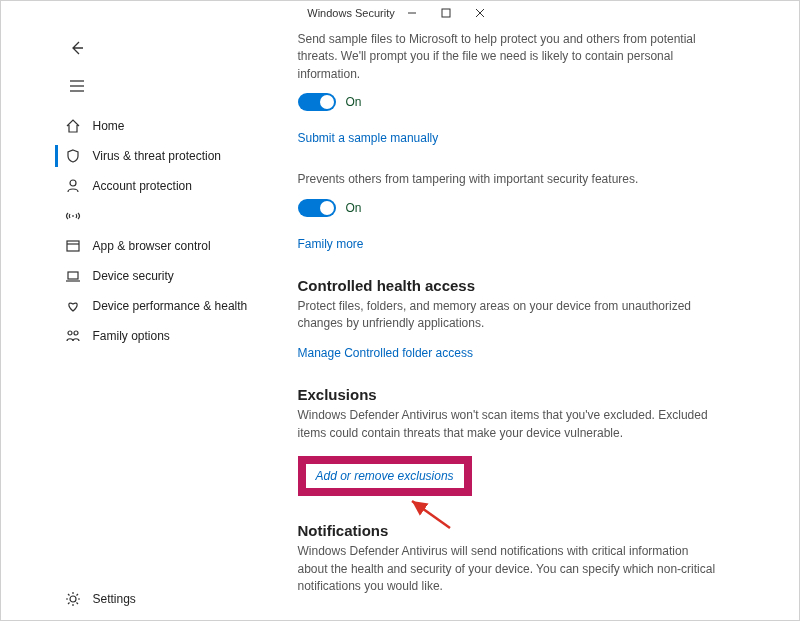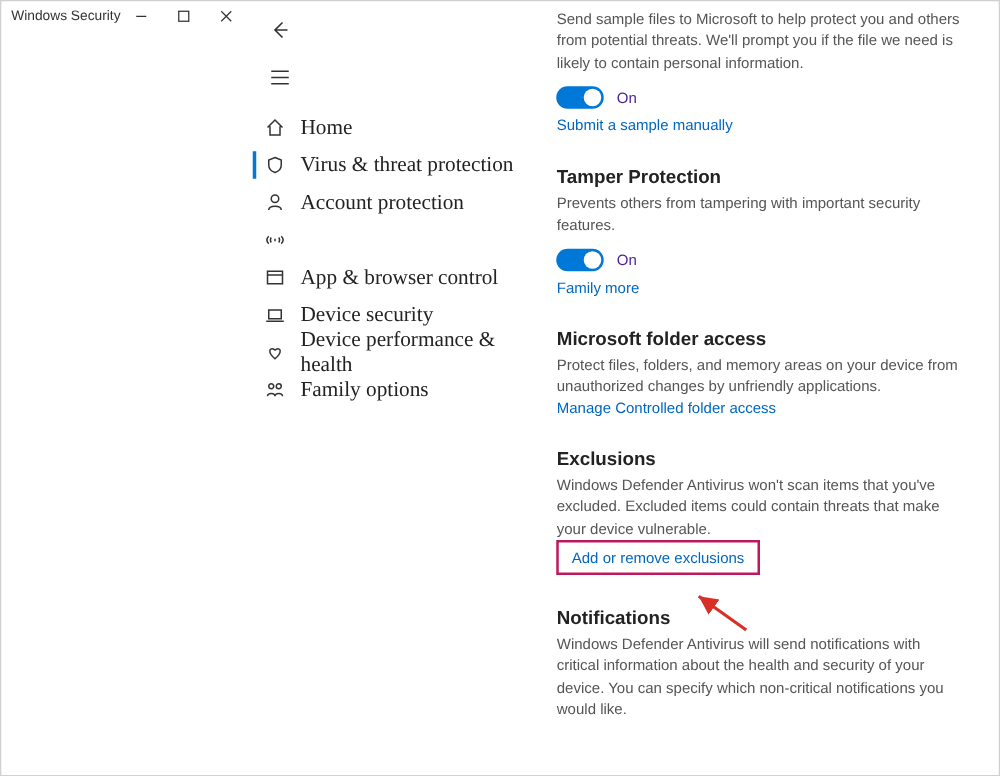--- a/index.html
+++ b/index.html
@@ -1,41 +1,41 @@
 <!DOCTYPE html>
 <html><head>
   <meta charset="utf-8">
   <style>
     * { margin:0; padding:0; box-sizing:border-box; }
     body { font-family:"Segoe UI",Arial,sans-serif; background:#fff; width:800px; height:621px; overflow:hidden; font-size:12px; color:#333; }
-    .window { display:flex; flex-direction:row; height:100%; border:1px solid #d0d0d0; }
+    .window { display:flex; flex-direction:column; height:100%; border:1px solid #d0d0d0;align-items:center; }
     .titlebar { display:flex; align-items:center; height:24px; padding:0 4px; font-size:11px; }
     .titlebar .title { flex:1; padding-left:4px; }
     .titlebar .sysbtn { width:34px; height:24px; display:flex; align-items:center; justify-content:center; }
     .titlebar .sysbtn svg { stroke:#333; }
     .body { flex:1; display:flex; overflow:hidden; }
     .sidebar { width:225px; display:flex; flex-direction:column; }
     .sidebar-top { padding:8px 0 4px 0; }
     .icon-btn { width:36px; height:30px; display:flex; align-items:center; justify-content:center; margin-left:4px; }
     .nav { display:flex; flex-direction:column; margin-top:6px; }
     .nav-item { display:flex; align-items:center; height:30px; padding-left:10px; gap:12px; position:relative; }
     .nav-item .icon { width:16px; height:16px; display:flex; align-items:center; justify-content:center; }
-    .nav-item .label { font-size:17px; color:#222;font-family:Liberation Serif, serif; }
+    .nav-item .label { font-size:12px; color:#222; }
     .nav-item.selected::before { content:""; position:absolute; left:0; top:4px; bottom:4px; width:3px; background:#0078d7; }
     .sidebar-bottom { margin-top:auto; padding-bottom:6px; }
     .main { flex:1; overflow:auto; padding:0 28px 20px 18px; }
     .section { margin-top:26px; max-width:420px; }
     .section.first { margin-top:6px; }
     .desc { color:#555; font-size:12px; line-height:1.45; }
     .toggle-row { display:flex; align-items:center; gap:10px; margin:10px 0 6px 0; }
     .toggle { width:38px; height:18px; border-radius:10px; background:#0078d7; position:relative; }
     .toggle::after { content:""; position:absolute; right:2px; top:2px; width:14px; height:14px; border-radius:50%; background:#fff; }
-    .toggle-label { font-size:12px; color:#4c1d95; }
-    .link { color:#0067c0; font-size:12px; margin-top:0; display:inline-block; }
-    .link.boxed { border:2px solid #be185d; padding:5px 10px; }
+    .toggle-label { font-size:12px; color:#14532d; }
+    .link { color:#0067c0; font-size:12px; margin-top:14px; display:inline-block; }
+    .link.boxed { border:8px solid #be185d; padding:5px 10px;font-style:italic; }
     .h2 { font-size:15px; font-weight:600; color:#222; margin-bottom:4px; }
     .arrow-annotation { position:absolute; }
     .main-wrap { position:relative; }
     svg { display:block; }
   </style>
 </head>
 <body>
 
 <div class="window">
   <div class="titlebar">
@@ -139,45 +139,55 @@
               <svg width="16" height="16">
                 <circle cx="5" cy="5" r="2" fill="none" stroke="#333" stroke-width="1.2"></circle>
                 <circle cx="11" cy="5" r="2" fill="none" stroke="#333" stroke-width="1.2"></circle>
                 <path d="M2 13 C2 10 8 10 8 13 M8 13 C8 10 14 10 14 13" fill="none" stroke="#333" stroke-width="1.2"></path>
               </svg>
             </span>
           <span class="label">Family options</span>
         </div>
       </div>
 
+      <div class="sidebar-bottom">
+        <div class="nav-item">
+          <span class="icon">
+              <svg width="16" height="16">
+                <circle cx="8" cy="8" r="3" fill="none" stroke="#333" stroke-width="1.2"></circle>
+                <path d="M8 1 V3 M8 13 V15 M1 8 H3 M13 8 H15 M3 3 L4.5 4.5 M11.5 11.5 L13 13 M13 3 L11.5 4.5 M4.5 11.5 L3 13" stroke="#333" stroke-width="1.2"></path>
+              </svg>
+            </span>
+          <span class="label">Settings</span>
+        </div>
+      </div>
     </div>
 
     <div class="main main-wrap">
 
       <div class="section first">
         <div class="desc">Send sample files to Microsoft to help protect you and others from potential threats. We'll prompt you if the file we need is likely to contain personal information.</div>
         <div class="toggle-row">
           <div class="toggle"></div>
           <span class="toggle-label">On</span>
         </div>
         <a class="link">Submit a sample manually</a>
       </div>
 
       <div class="section">
-        <div class="h2">Tamper Protection</div>
         <div class="desc">Prevents others from tampering with important security features.</div>
         <div class="toggle-row">
           <div class="toggle"></div>
           <span class="toggle-label">On</span>
         </div>
         <a class="link">Family more</a>
       </div>
 
       <div class="section">
-        <div class="h2">Microsoft folder access</div>
+        <div class="h2">Controlled health access</div>
         <div class="desc">Protect files, folders, and memory areas on your device from unauthorized changes by unfriendly applications.</div>
         <a class="link">Manage Controlled folder access</a>
       </div>
 
       <div class="section">
         <div class="h2">Exclusions</div>
         <div class="desc">Windows Defender Antivirus won't scan items that you've excluded. Excluded items could contain threats that make your device vulnerable.</div>
         <a class="link boxed">Add or remove exclusions</a>
         <svg class="arrow-annotation" style="left:120px; top:468px;" width="60" height="40">
           <defs>

